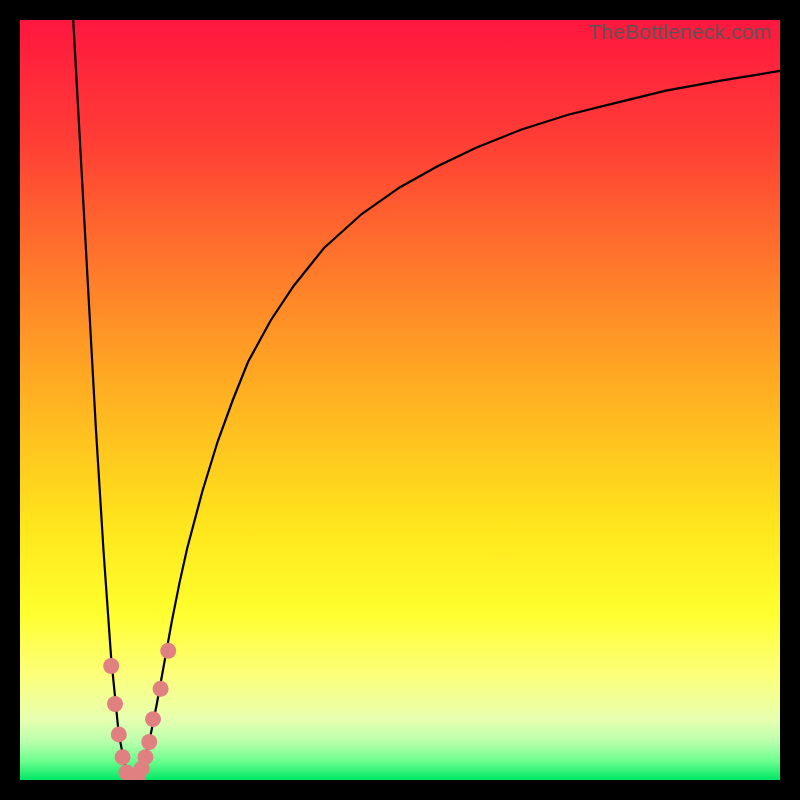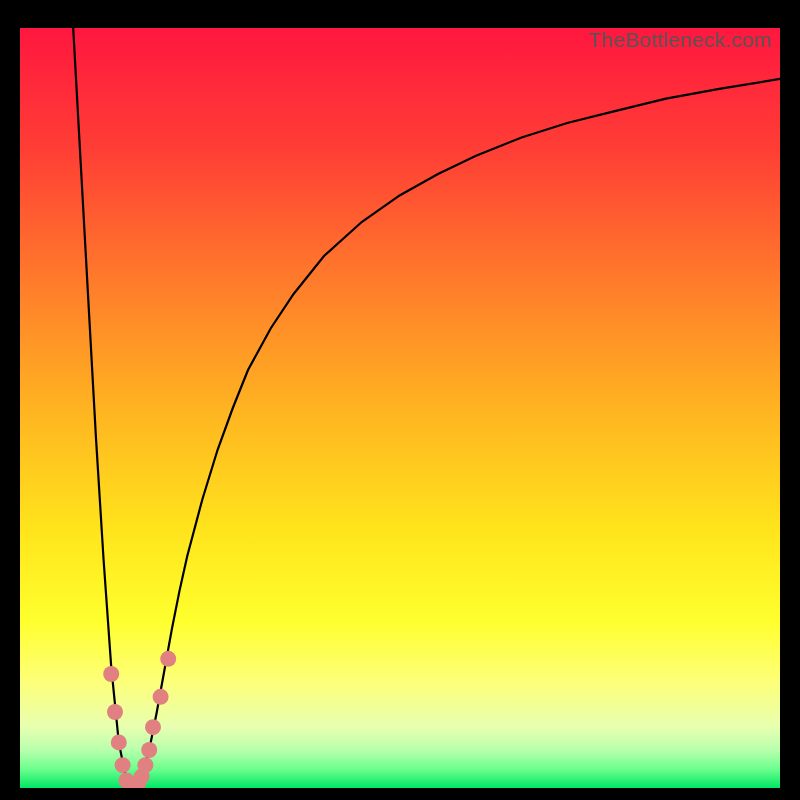--- a/index.html
+++ b/index.html
@@ -13,21 +13,21 @@
   }
   .stage {
     position: relative;
     width: 800px;
     height: 800px;
     background: #000;
   }
   .plot-area {
     position: absolute;
     left: 20px;
-    top: 28px;
+    top: 20px;
     width: 760px;
     height: 760px;
     overflow: hidden;
   }
   .gradient-bg {
     position: absolute;
     inset: 0;
   }
   .curve-svg {
     position: absolute;

